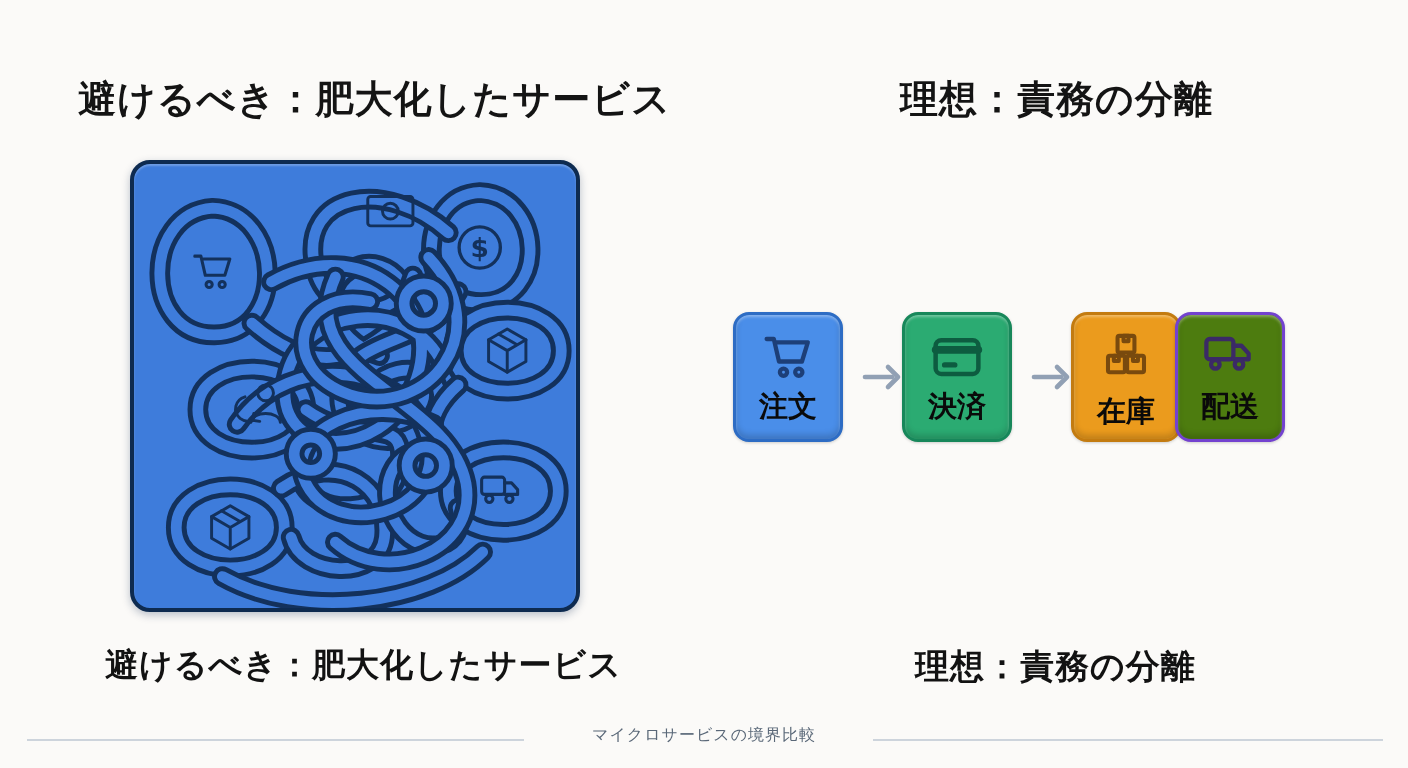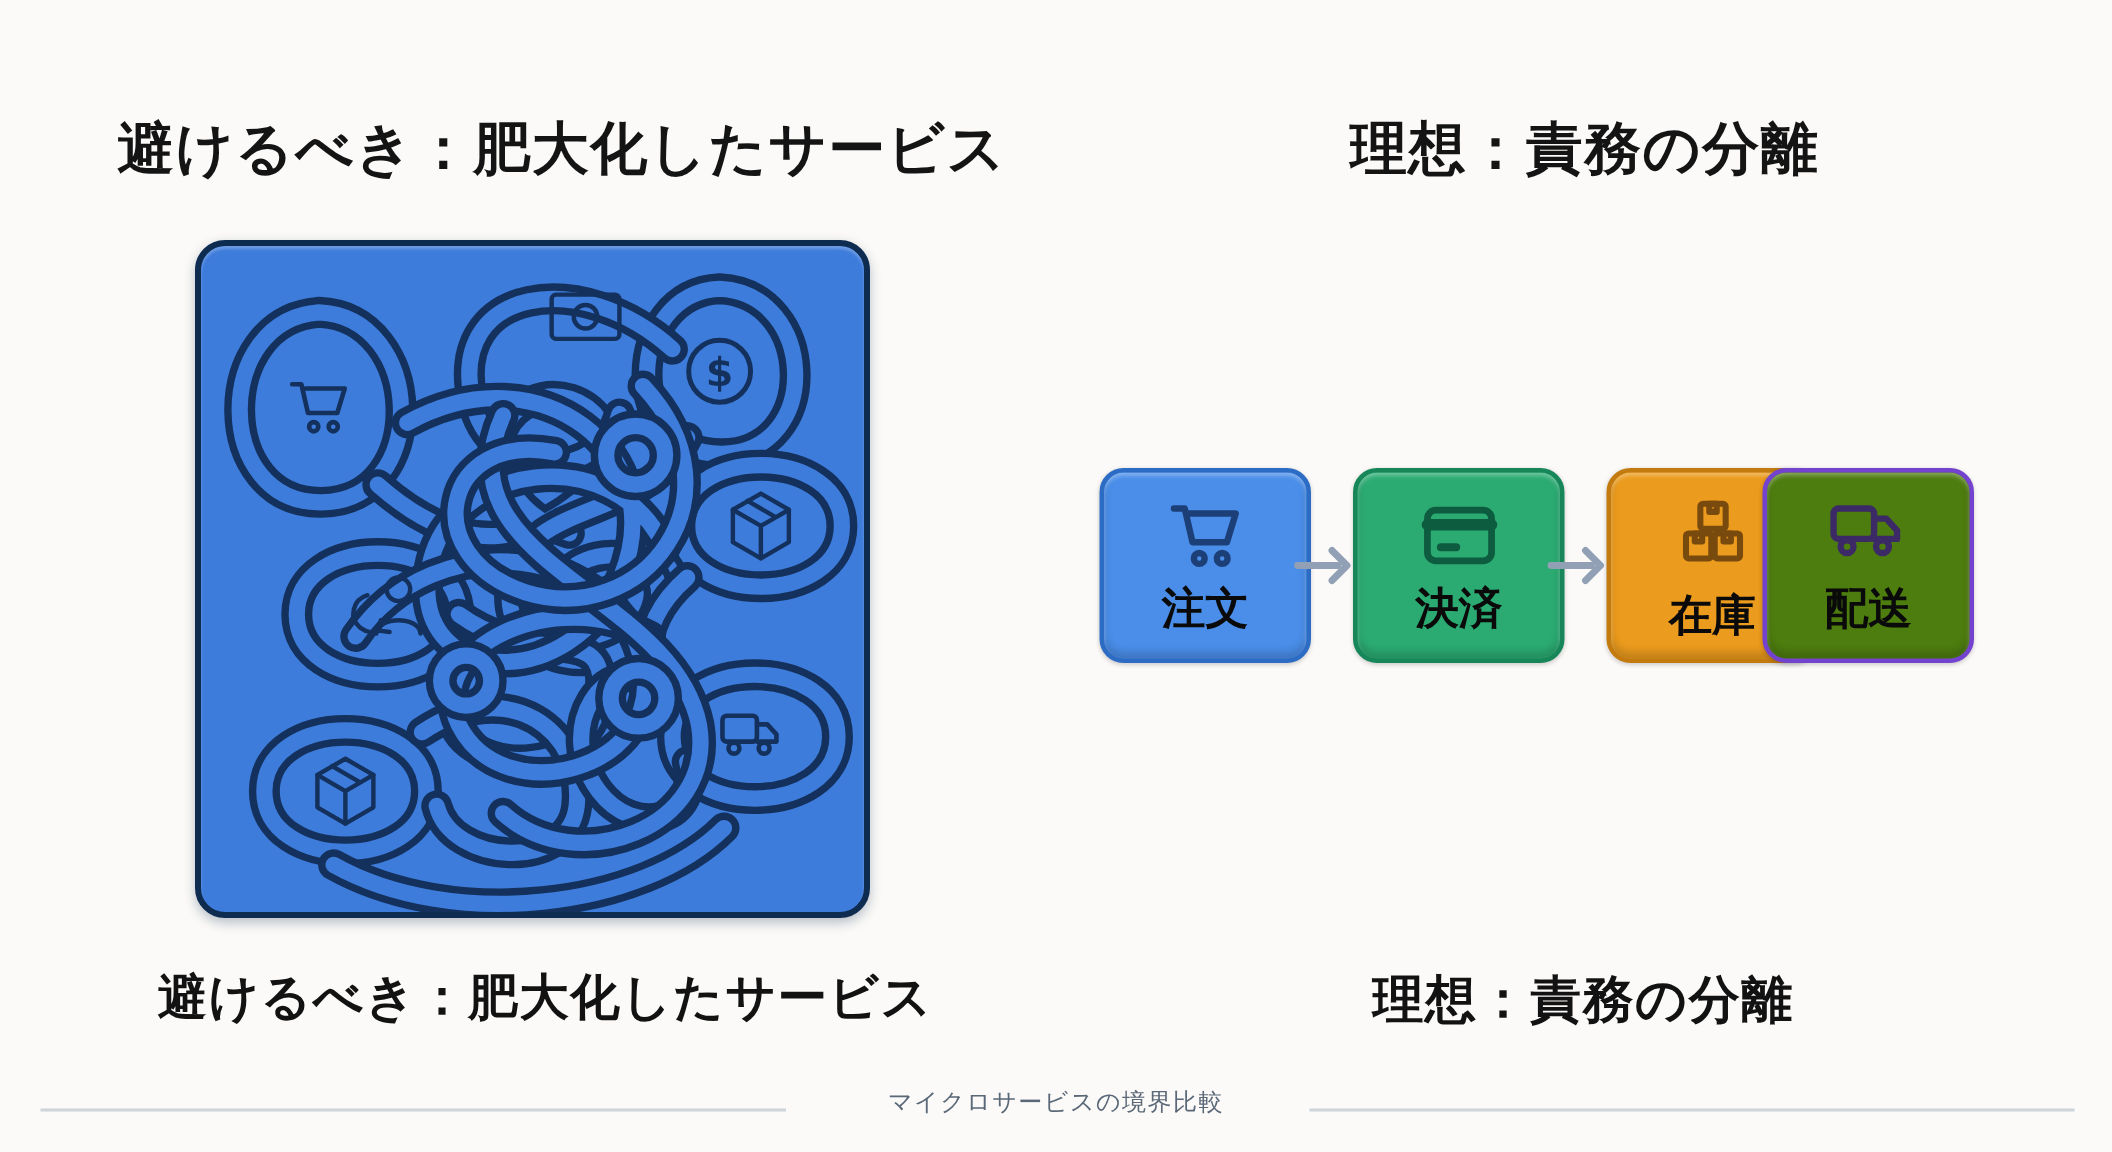--- a/index.html
+++ b/index.html
@@ -16,21 +16,21 @@
   .heading-right{left:900px;top:74px;}
   .caption-left{left:105px;top:643px;}
   .caption-right{left:915px;top:644px;font-size:34px;}
   .monolith{
     left:130px;top:160px;width:450px;height:452px;
     border:4px solid;border-radius:20px;box-sizing:border-box;overflow:hidden;
     box-shadow:0 3px 8px rgba(15,40,80,.28), inset 0 2px 2px rgba(255,255,255,.25);
   }
   .monolith svg{display:block;width:100%;height:100%;}
   .service{
-    width:141px;height:130px;top:312px;border:3px solid;border-radius:16px;box-sizing:border-box;
+    width:110px;height:130px;top:312px;border:3px solid;border-radius:16px;box-sizing:border-box;
     display:flex;flex-direction:column;align-items:center;justify-content:flex-start;
     padding-top:15px;gap:7px;
     box-shadow:inset 0 2px 3px rgba(255,255,255,.35), inset 0 -4px 6px rgba(0,0,0,.18), 0 1px 3px rgba(0,0,0,.18);
   }
   .service-icon{width:54px;height:54px;}
   .service-label{font-size:29px;font-weight:700;color:#0a0a0a;line-height:1.1;}
   .arrow{top:358px;width:40px;height:38px;}
   .footer-text{left:0;top:725px;width:1408px;text-align:center;font-size:16px;letter-spacing:1px;}
   .footer-line{top:739px;height:2px;background:#cdd4dc;}
   .footer-line-left{left:27px;width:497px;}

